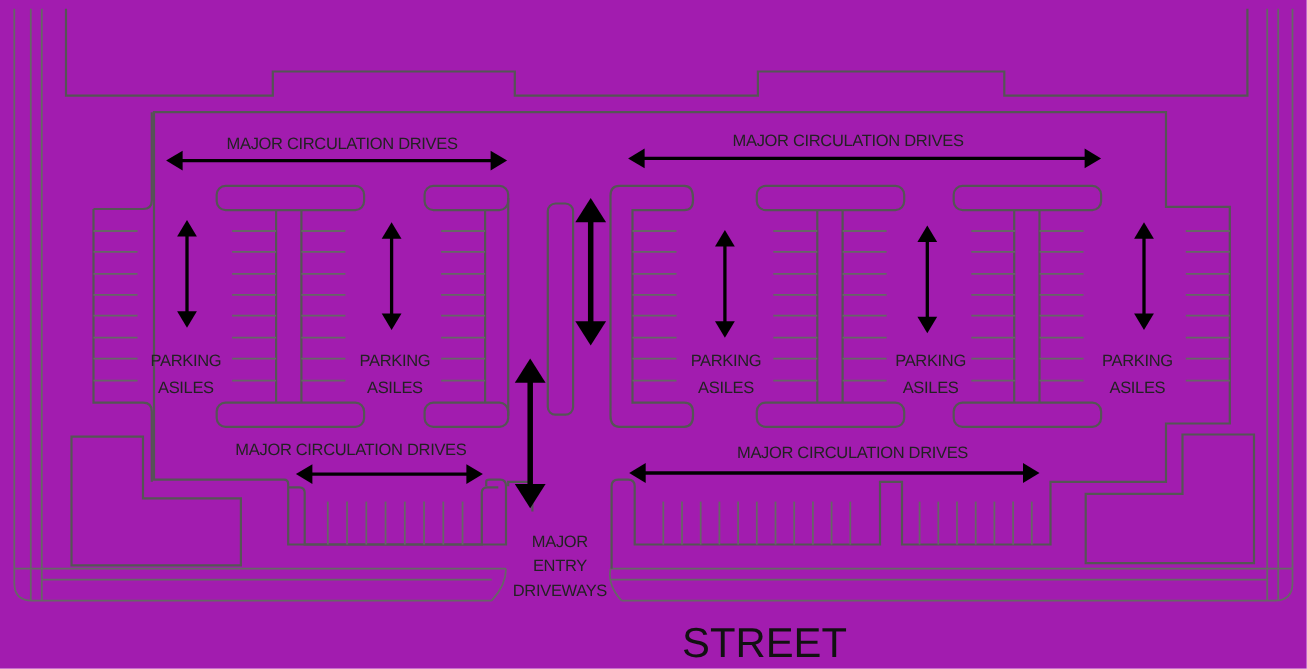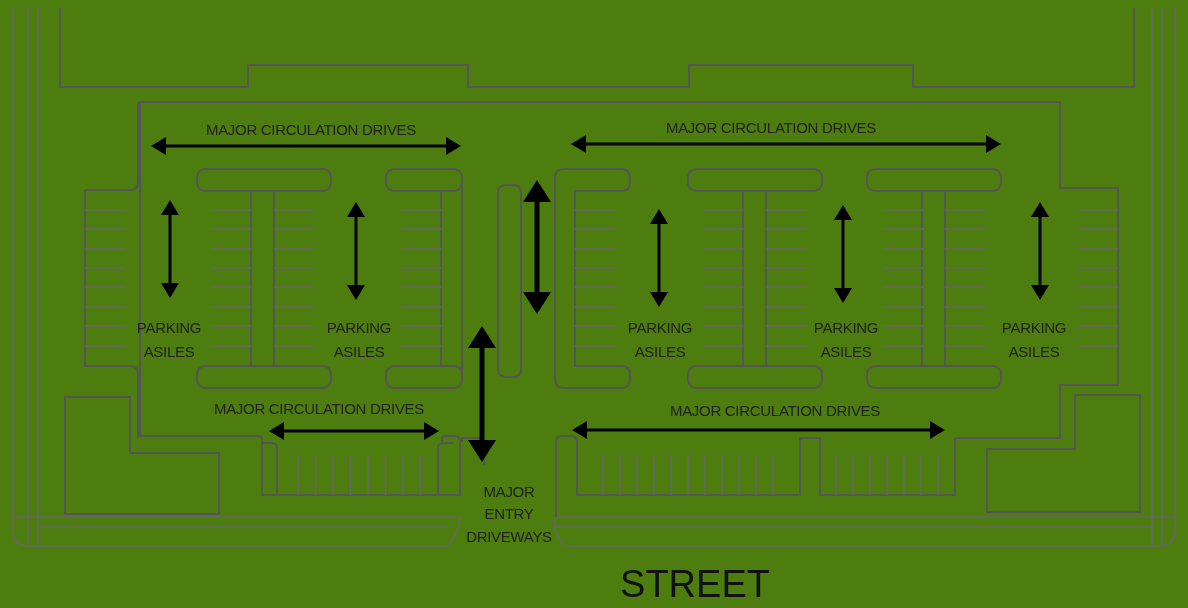--- a/index.html
+++ b/index.html
@@ -1,16 +1,16 @@
 <!DOCTYPE html>
 <html><head>
 <meta charset="utf-8">
 <style>
   html,body{margin:0;padding:0;background:#ffffff;}
-  #stage{position:relative;width:1188px;height:608px;overflow:hidden;background:#4d7c0f;}
+  #stage{position:relative;width:1188px;height:608px;overflow:hidden;background:#a21caf;}
   svg{position:absolute;left:0;top:0;}
   .ln{fill:none;stroke:#555;stroke-width:2;}
   .ln2{fill:none;stroke:#666;stroke-width:1.6;}
   .arrow{stroke:#000;stroke-width:3;fill:none;}
   .arrow-thick{stroke:#000;stroke-width:5;fill:none;}
   .head{fill:#000;stroke:none;}
   .lbl{font-family:"Liberation Sans",sans-serif;font-size:15px;fill:#222;letter-spacing:-0.3px;}
   .street{font-family:"Liberation Sans",sans-serif;font-size:38px;fill:#111;}
 </style>
 </head>

